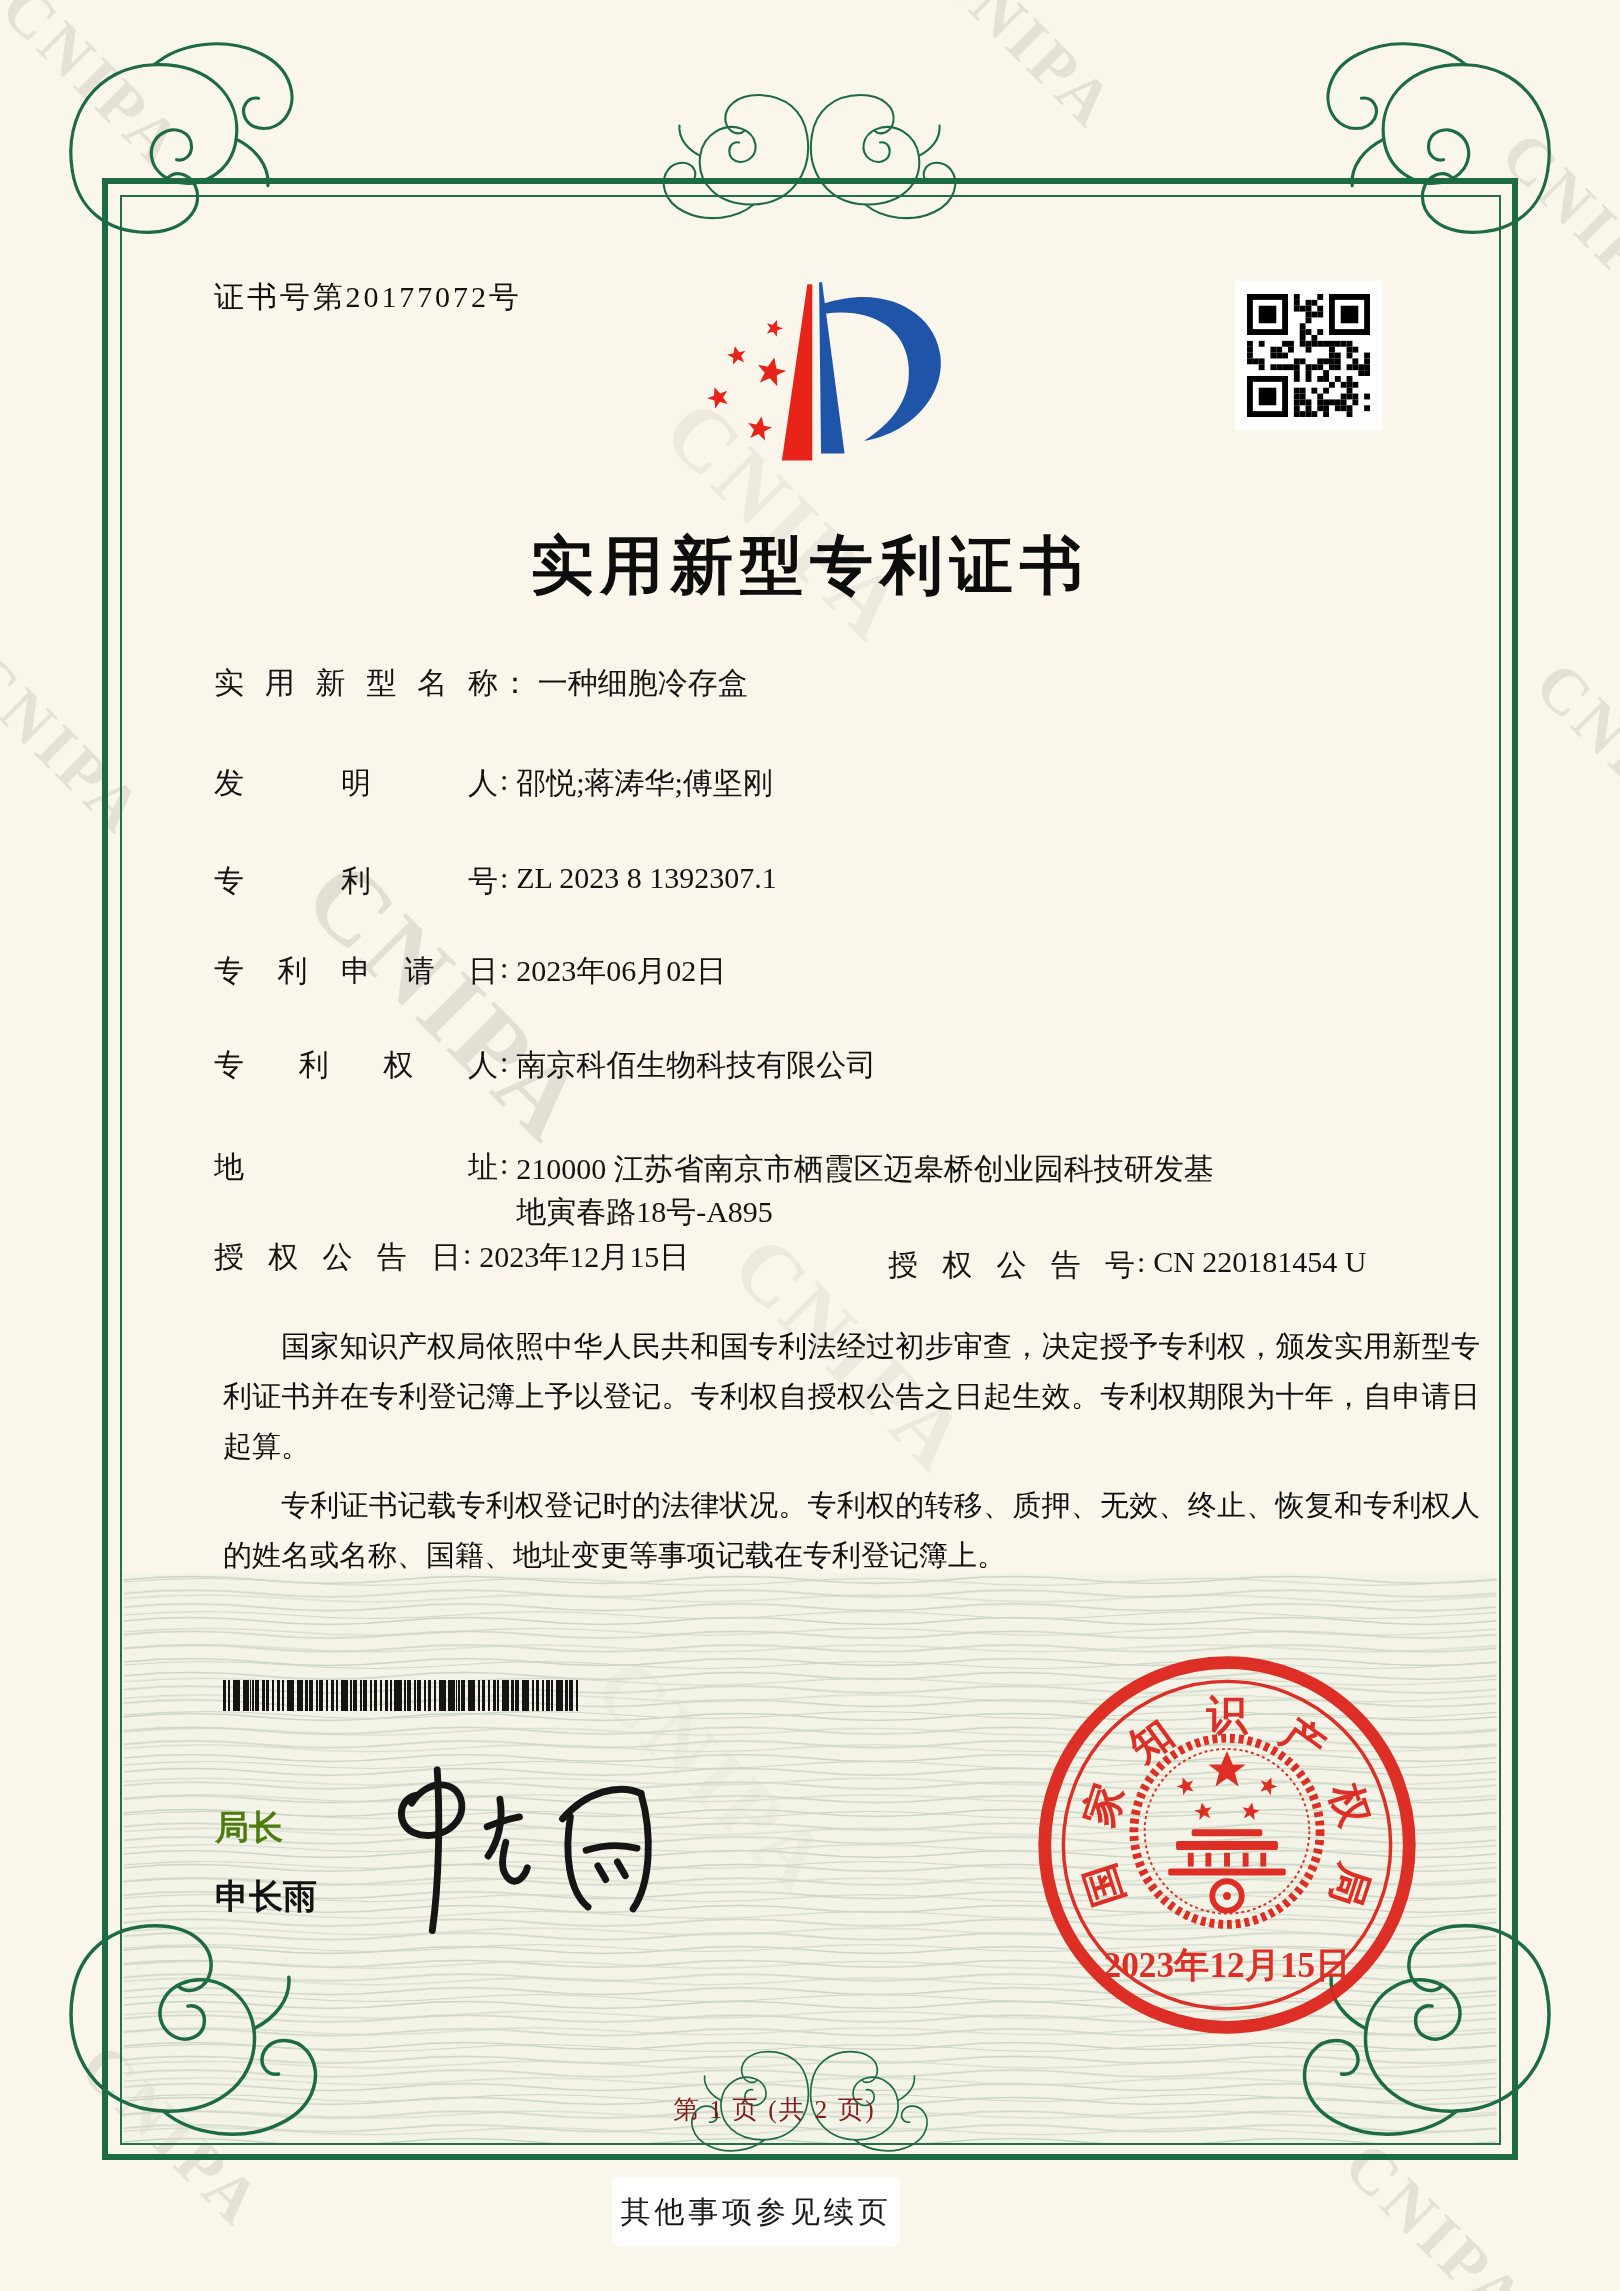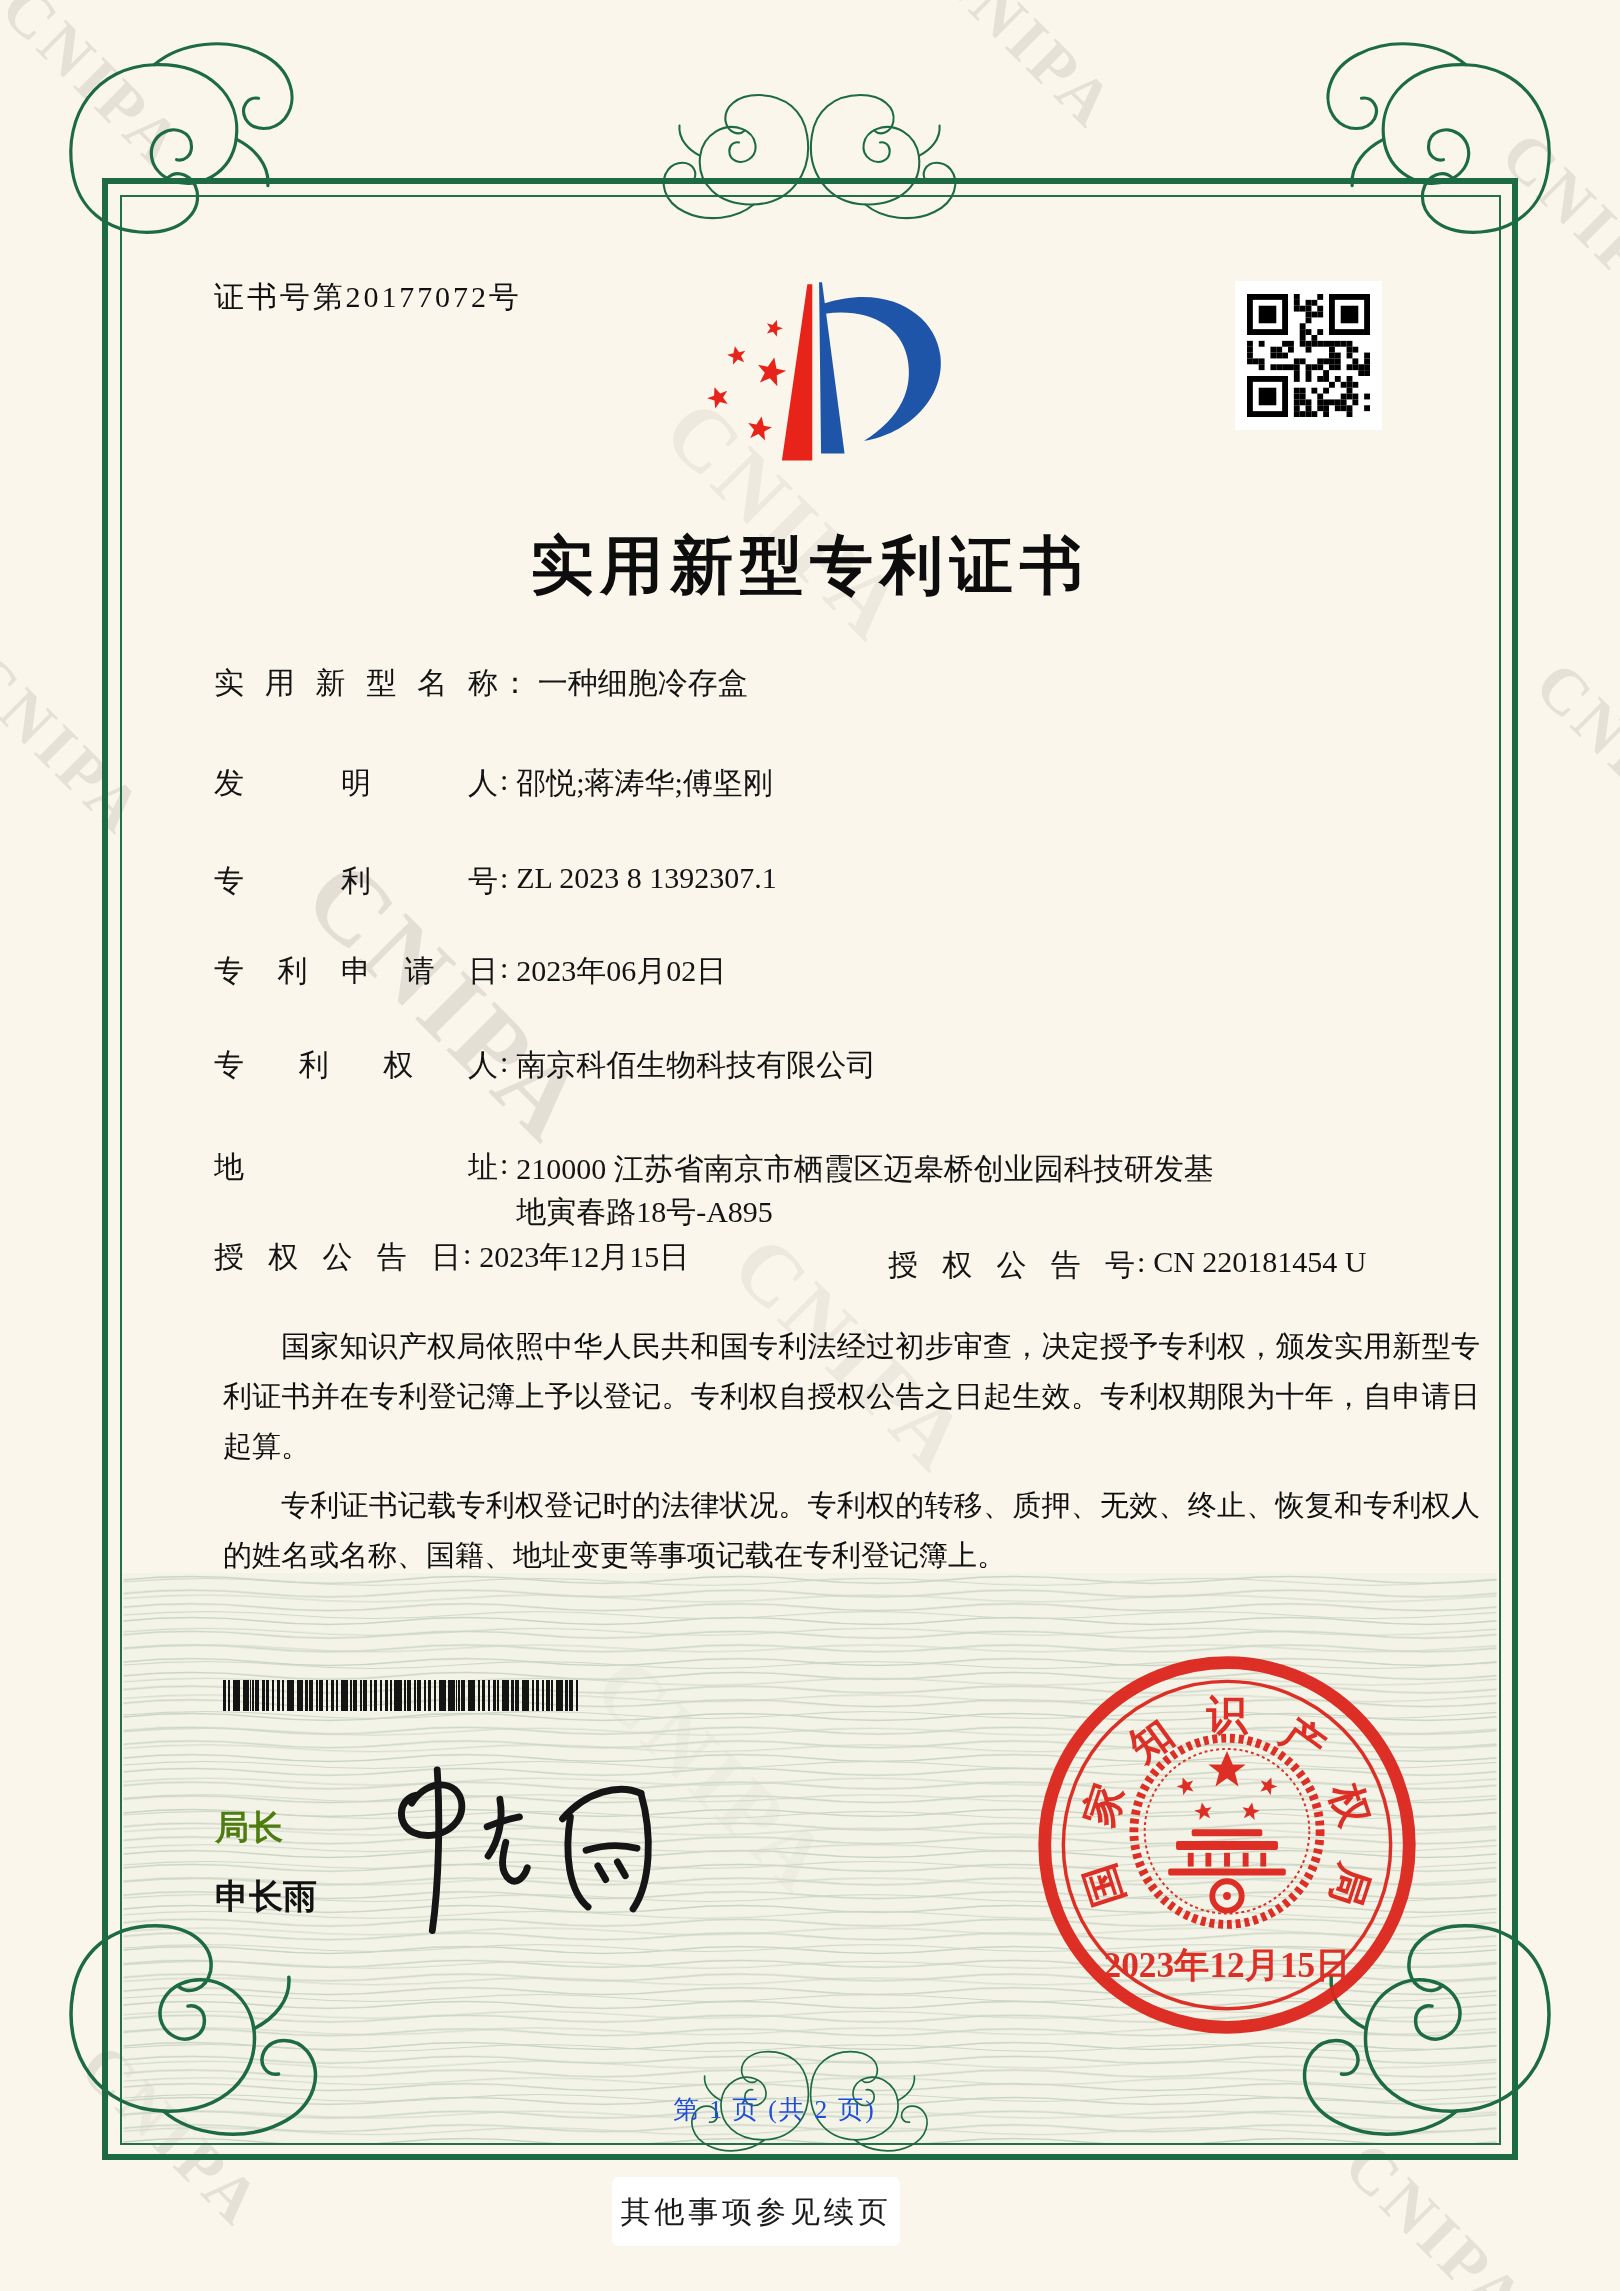--- a/index.html
+++ b/index.html
@@ -40,21 +40,21 @@
   .barcode{position:absolute;left:223px;top:1680px;width:355px;height:31px;
     background:
       repeating-linear-gradient(90deg,#141414 0 2px,transparent 2px 4.9px),
       repeating-linear-gradient(90deg,#141414 0 2.9px,transparent 2.9px 10.8px),
       repeating-linear-gradient(90deg,#141414 0 1px,transparent 1px 13.7px);}
   .officer-title{position:absolute;left:215px;top:1805px;font-size:34px;font-weight:600;font-family:"Liberation Sans",sans-serif;color:#4d7c0f;}
   .officer-name{position:absolute;left:215px;top:1874px;font-size:34px;font-weight:600;font-family:"Liberation Sans",sans-serif;color:#121212;}
   .signature{position:absolute;left:351px;top:1756px;}
   .seal{position:absolute;left:1031px;top:1649px;opacity:0.95;}
   .seal text{font-family:"Liberation Serif",serif;}
-  .page-num{position:absolute;left:0;top:2092px;width:1549px;text-align:center;font-size:25.5px;color:#1d4ed8;letter-spacing:2px;}
+  .page-num{position:absolute;left:0;top:2092px;width:1549px;text-align:center;font-size:25.5px;color:#7f1d1d;letter-spacing:2px;}
   .cont-note{position:absolute;left:612px;top:2177px;width:288px;height:69px;background:#ffffff;text-align:center;line-height:69px;font-size:30px;letter-spacing:3.9px;color:#1a1a1a;border-radius:7px;}
 </style>
 </head>
 <body>
 
 <div class="page">
 
   <span class="wm" style="left:-19.6px;top:39px;font-size:65px;">CNIPA</span>
   <span class="wm" style="left:912px;top:0px;font-size:65px;">CNIPA</span>
   <span class="wm" style="left:1480px;top:186px;font-size:65px;">CNIPA</span>

